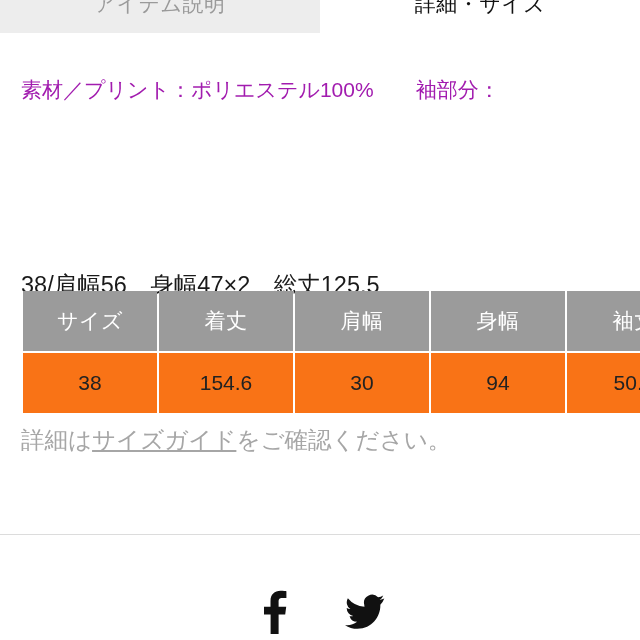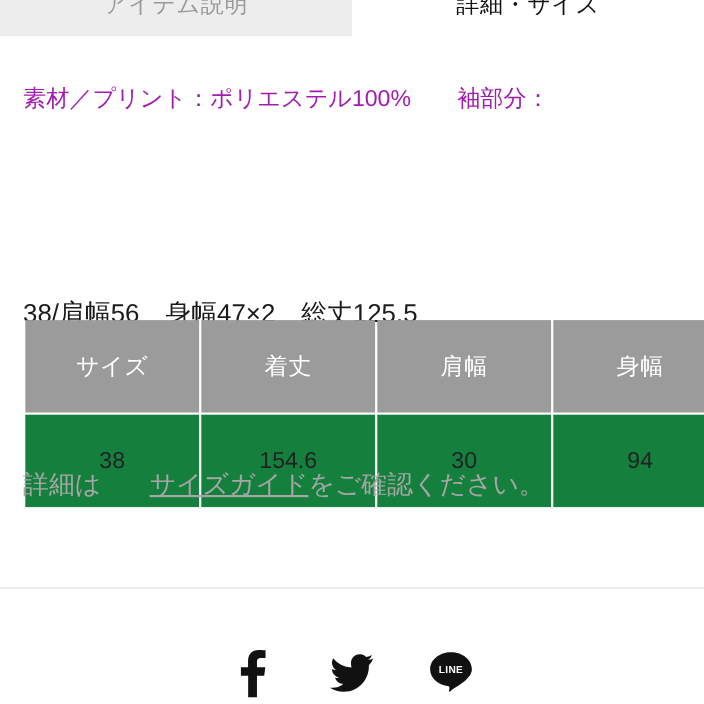--- a/index.html
+++ b/index.html
@@ -79,52 +79,51 @@
     top: 289px;
     width: 640px;
     border-collapse: separate;
     border-spacing: 2px 2px;
     table-layout: fixed;
   }
   .size-table th,
   .size-table td {
     width: 126px;
     height: 52px;
-    padding: 16px;
+    padding: 4px;
     text-align: center;
     vertical-align: middle;
     font-weight: normal;
   }
   .size-table th {
     background: #9b9b9b;
     color: #ffffff;
     font-size: 21px;
     letter-spacing: 0.5px;
   }
   .size-table td {
-    background: #15803d;
+    background: #f97316;
     color: #222222;
     font-size: 21px;
   }
 
   
   .disclaimer {
     position: absolute;
     left: 21px;
     top: 420px;
     width: 610px;
     font-size: 23.5px;
     line-height: 40px;
     color: #a6a6a6;
   }
   .disclaimer a {
     color: #a6a6a6;
     text-decoration: underline;
     text-underline-offset: 2px;
-    margin-left: 44px;
   }
 
   
   .divider {
     position: absolute;
     left: 0;
     top: 534px;
     width: 640px;
     height: 1px;
     background: #dcdcdc;
@@ -208,22 +207,14 @@
   </div>
 
   <div class="social-btn">
     <span>
       <svg width="40" height="36" viewBox="0 0 40 36" aria-hidden="true">
         <path fill="#111111" d="M39.3 4.6c-1.45.64-3 1.08-4.64 1.28a8.1 8.1 0 0 0 3.55-4.47 16.2 16.2 0 0 1-5.13 1.96A8.07 8.07 0 0 0 19.3 10.9c0 .63.07 1.25.2 1.84A22.92 22.92 0 0 1 2.86 4.3a8.05 8.05 0 0 0 2.5 10.77 8 8 0 0 1-3.65-1v.1a8.07 8.07 0 0 0 6.47 7.9 8.1 8.1 0 0 1-3.64.14 8.08 8.08 0 0 0 7.54 5.6A16.2 16.2 0 0 1 0 31.15a22.85 22.85 0 0 0 12.38 3.63c14.85 0 22.97-12.3 22.97-22.97l-.02-1.05A16.4 16.4 0 0 0 39.3 4.6z"></path>
       </svg>
     </span>
   </div>
 
-  <div class="social-btn">
-    <span>
-      <svg width="42" height="42" viewBox="0 0 42 42" aria-hidden="true">
-        <path fill="#111111" d="M21 2C10.5 2 2 8.9 2 17.4c0 7.6 6.7 14 15.8 15.2.6.13 1.45.4 1.66.93.19.48.12 1.22.06 1.7l-.27 1.6c-.08.48-.37 1.87 1.65.02 2.02-1.84 10.9-6.42 14.88-11h-.01C38.5 23.1 40 20.4 40 17.4 40 8.9 31.5 2 21 2z"></path>
-        <text x="21" y="21.2" text-anchor="middle" fill="#ffffff" font-family="Liberation Sans, sans-serif" font-size="9.2" font-weight="bold" letter-spacing="0.3">LINE</text>
-      </svg>
-    </span>
-  </div>
 
 </div>
 
 </body></html>

